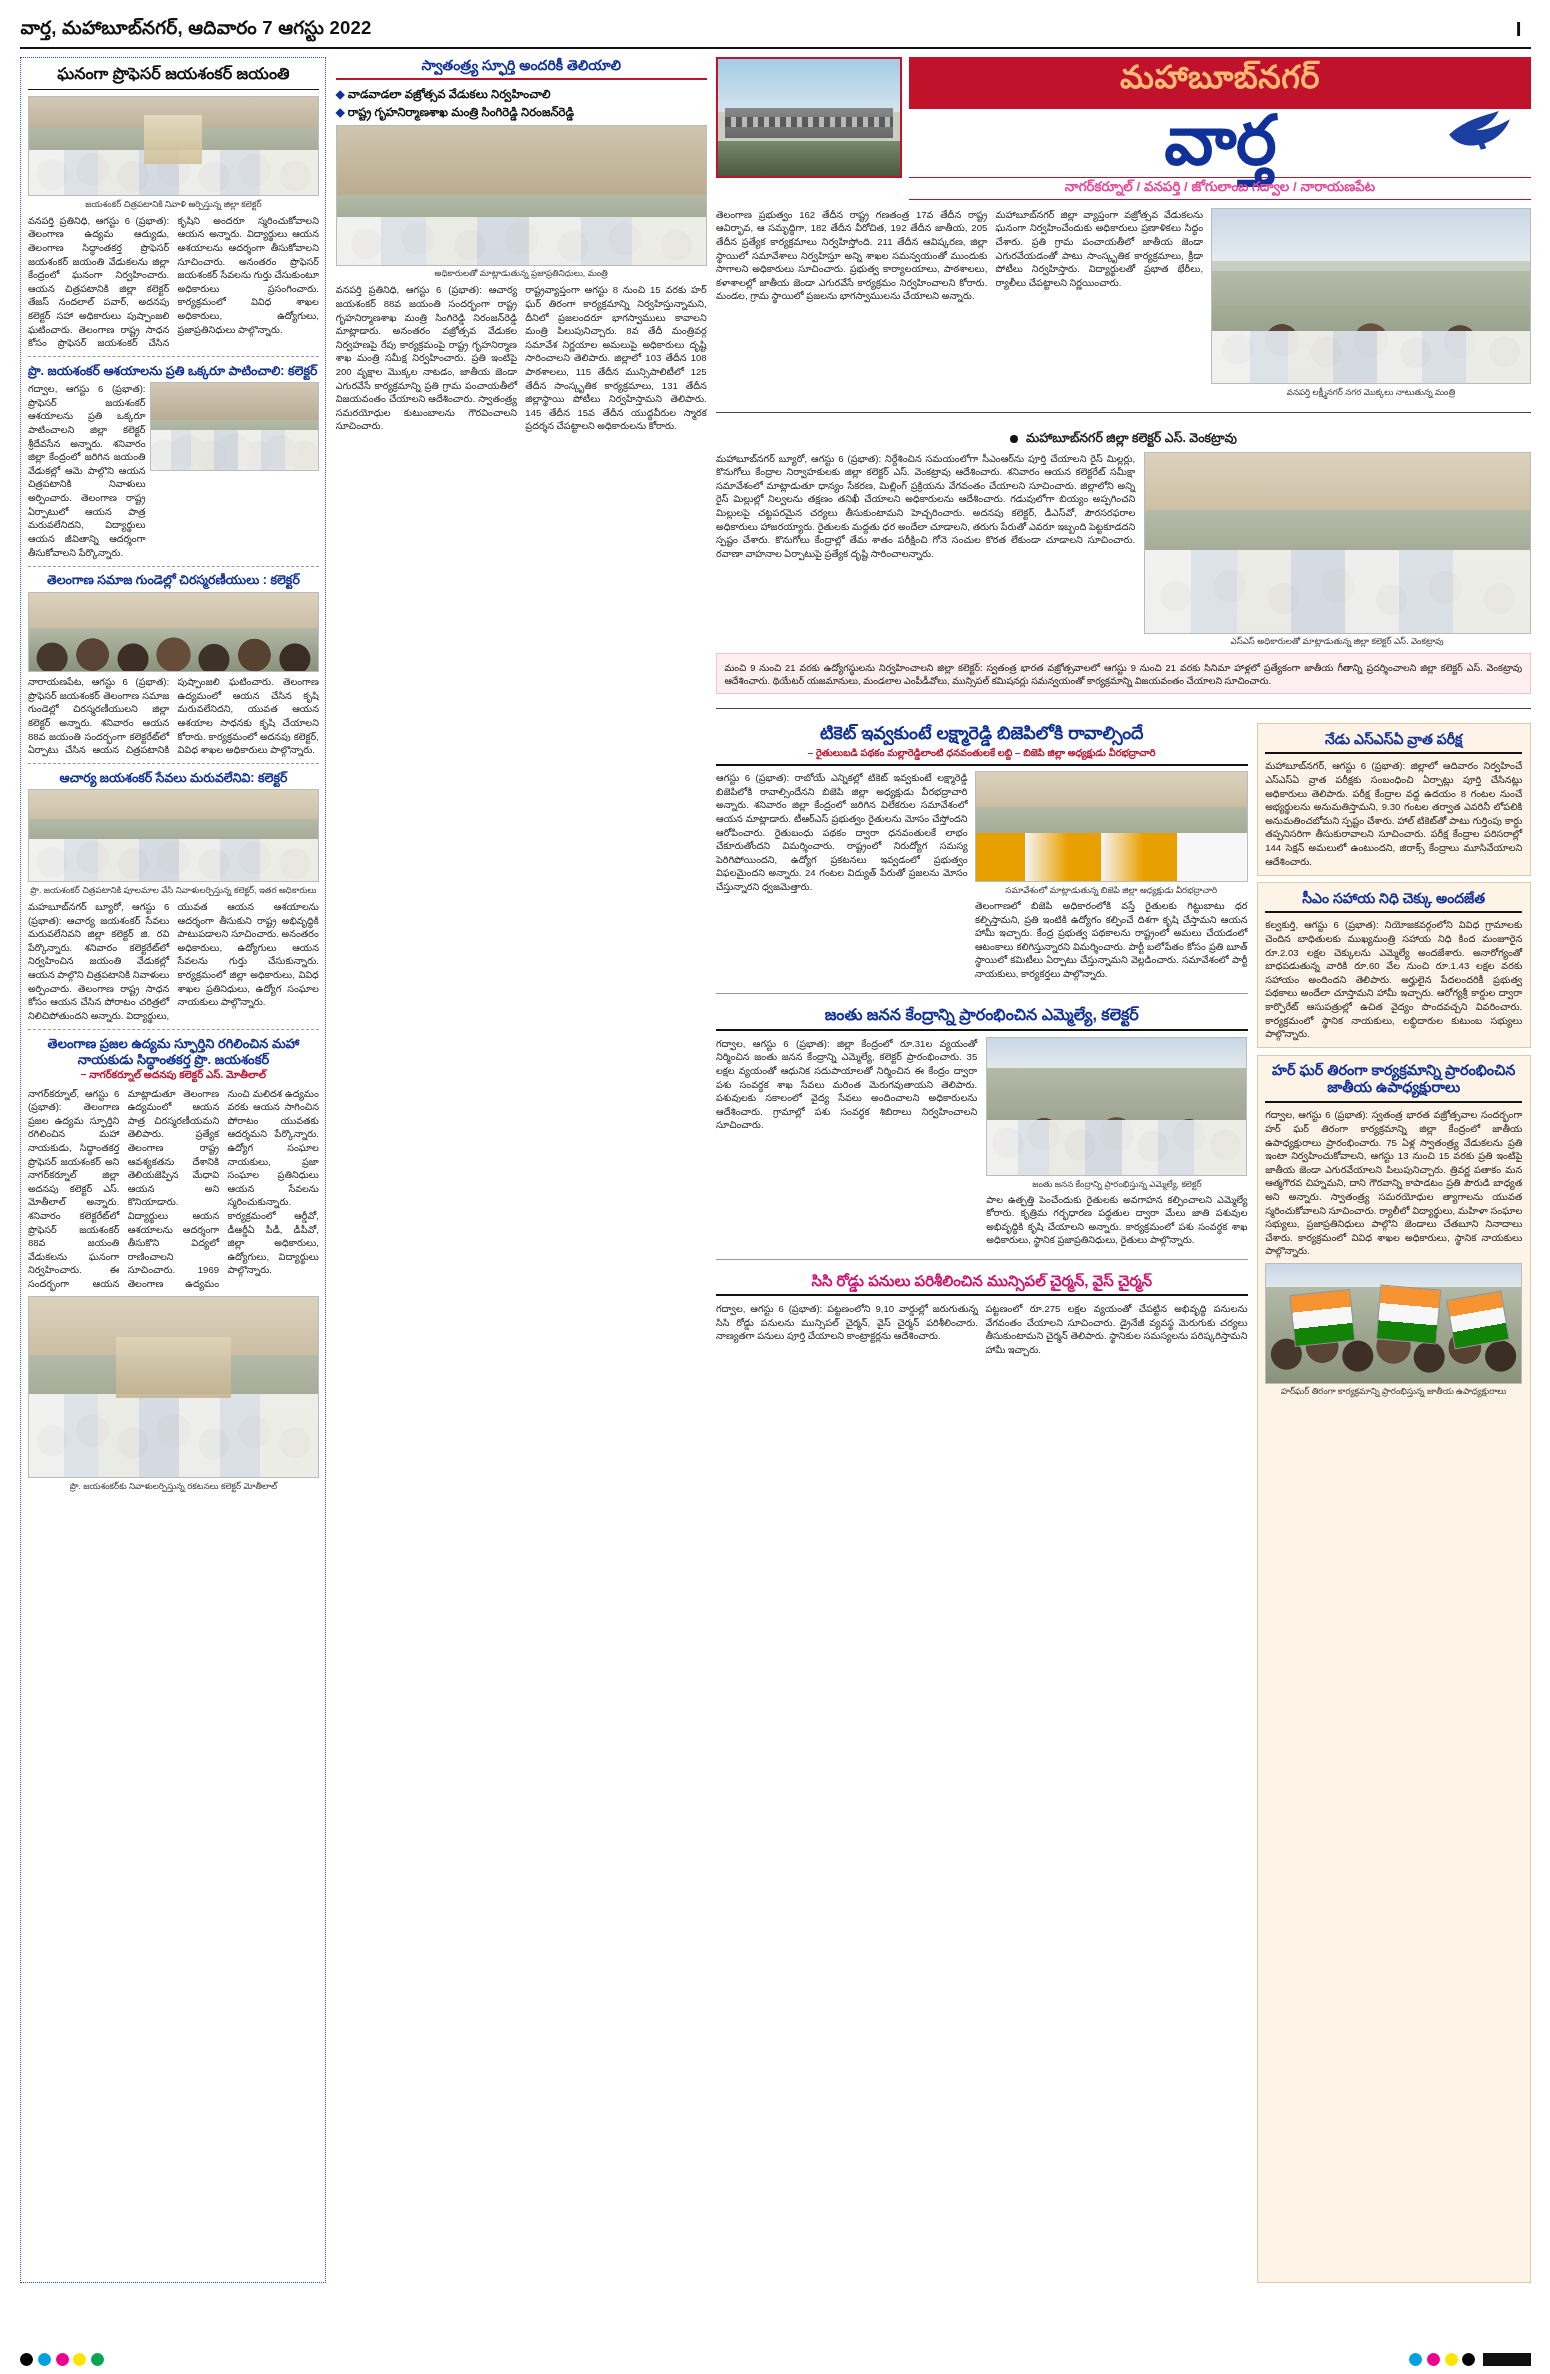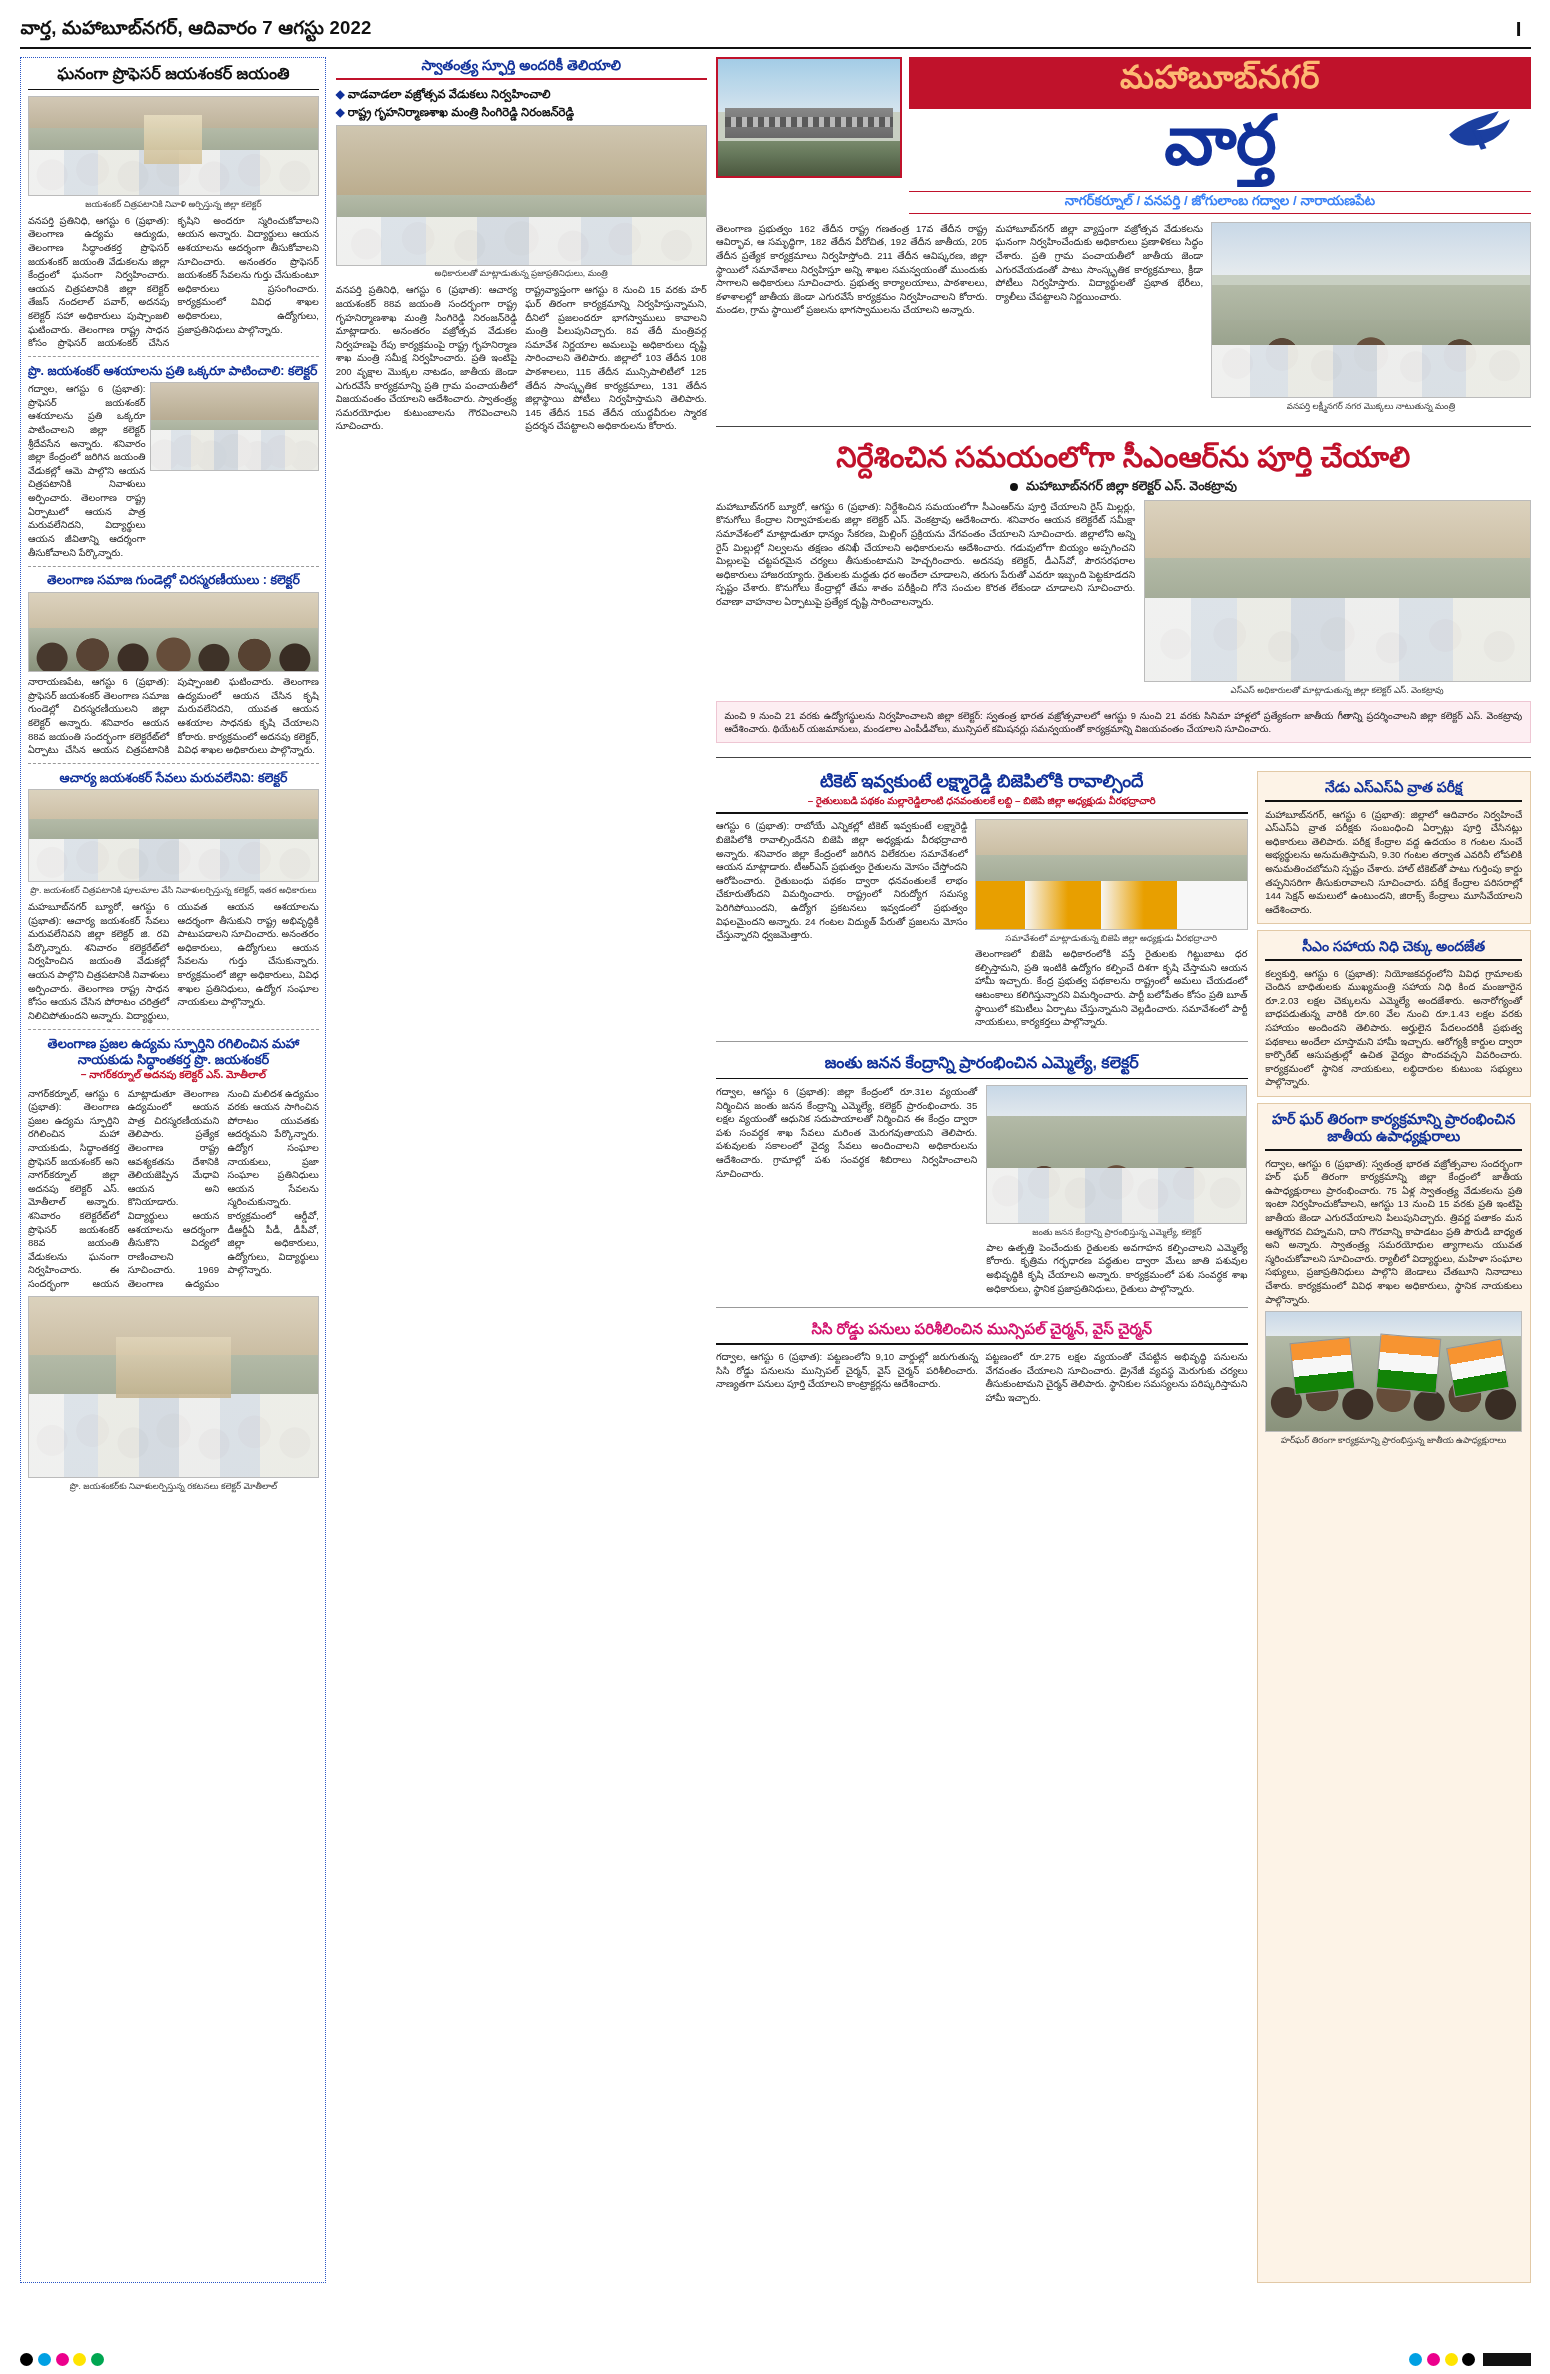--- a/index.html
+++ b/index.html
@@ -95,22 +95,22 @@
   .mh-title {
     background:#c0122b; color:#fdba74; font-weight:bold; text-align:center;
     font-size:32px; padding:2.8px 5.6px 5.6px; letter-spacing:0.5px;
   }
   .mh-varta {
     color:#11319a; font-weight:bold; font-size:69px; line-height:.92;
     text-align:center; letter-spacing:-0.9px;
   }
   .mh-strip {
     border-top:1.9px solid #c0122b; border-bottom:1.9px solid #c0122b;
-    color:#3b82f6; font-weight:bold; font-size:13.4px; text-align:center;
-    padding:1.9px 0; margin-top:18px;
+    color:#ec4899; font-weight:bold; font-size:13.4px; text-align:center;
+    padding:1.9px 0; margin-top:4px;
   }
   .bird {
     position:absolute; right:16.7px; top:48px; width:69px; height:52px;
   }
 
   
   .tinted { background:#fdf3e7; border:0.9px solid #e2c9a6; padding:6.5px 7.4px; }
   .tinted2 { background:#fdeef2; border:0.9px solid #eec6d3; padding:6.5px 7.4px; }
 
   
@@ -275,23 +275,20 @@
               <div class="shirts" style="height:30%"></div>
             <div class="tint"></div>
           </div>
           <div class="cap">వనపర్తి లక్ష్మీనగర్ నగర మొక్కలు నాటుతున్న మంత్రి</div>
         </div>
       </div>
 
       <div class="rule thick"></div>
 
       <div>
-        <div class="hl red" style="font-size:29px">
-          <span>నిర్దేశించిన సమయంలోగా సీఎంఆర్‌ను పూర్తి చేయాలి</span>
-        </div>
         <div class="sub" style="font-size:12.5px;font-weight:bold;margin-top:3.7px">
           <span class="badge-dot"></span>
           <span>మహాబూబ్‌నగర్ జిల్లా కలెక్టర్ ఎస్. వెంకట్రావు</span>
         </div>
         <div style="display:flex;gap:8.3px;margin-top:4.6px">
           <div class="body-txt" style="flex:1 1 52%">మహాబూబ్‌నగర్ బ్యూరో, ఆగస్టు 6 (ప్రభాత): నిర్దేశించిన సమయంలోగా సీఎంఆర్‌ను పూర్తి చేయాలని రైస్ మిల్లర్లు, కొనుగోలు కేంద్రాల నిర్వాహకులకు జిల్లా కలెక్టర్ ఎస్. వెంకట్రావు ఆదేశించారు. శనివారం ఆయన కలెక్టరేట్ సమీక్షా సమావేశంలో మాట్లాడుతూ ధాన్యం సేకరణ, మిల్లింగ్ ప్రక్రియను వేగవంతం చేయాలని సూచించారు. జిల్లాలోని అన్ని రైస్ మిల్లుల్లో నిల్వలను తక్షణం తనిఖీ చేయాలని అధికారులను ఆదేశించారు. గడువులోగా బియ్యం అప్పగించని మిల్లులపై చట్టపరమైన చర్యలు తీసుకుంటామని హెచ్చరించారు. అదనపు కలెక్టర్, డీఎస్‌వో, పౌరసరఫరాల అధికారులు హాజరయ్యారు. రైతులకు మద్దతు ధర అందేలా చూడాలని, తరుగు పేరుతో ఎవరూ ఇబ్బంది పెట్టకూడదని స్పష్టం చేశారు. కొనుగోలు కేంద్రాల్లో తేమ శాతం పరీక్షించి గోనె సంచుల కొరత లేకుండా చూడాలని సూచించారు. రవాణా వాహనాల ఏర్పాటుపై ప్రత్యేక దృష్టి సారించాలన్నారు.</div>
           <div style="flex:1 1 48%">
             <div class="ph" style="height:182px">
               <div class="wall" style="height:44%"></div>
                 <div class="crowd"></div>

